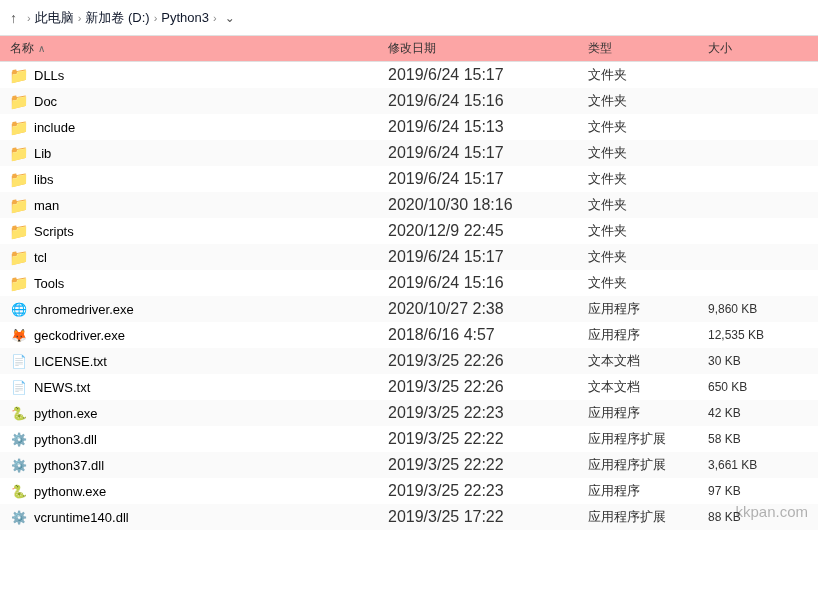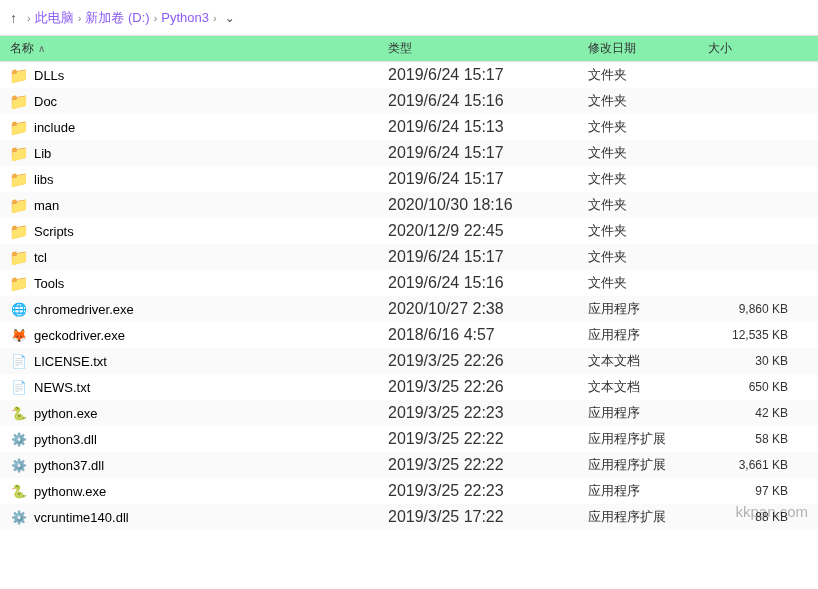--- a/index.html
+++ b/index.html
@@ -20,21 +20,21 @@
       align-items: center;
       padding: 0 10px;
       border-bottom: 1px solid #e0e0e0;
       gap: 4px;
     }
 
     .breadcrumb-item {
       display: flex;
       align-items: center;
       gap: 4px;
-      color: #8b5cf6;
+      color: #0f172a;
       cursor: pointer;
     }
 
     .breadcrumb-sep {
       color: #888;
       font-size: 11px;
     }
 
     .breadcrumb-arrow {
       color: #555;
@@ -44,21 +44,21 @@
 
     .file-list {
       width: 100%;
     }
 
     .file-list-header {
       display: grid;
       grid-template-columns: 1fr 200px 120px 100px;
       padding: 4px 10px;
       border-bottom: 1px solid #e0e0e0;
-      background: #86efac;
+      background: #fca5a5;
       color: #333;
       font-size: 12px;
       cursor: pointer;
       user-select: none;
     }
 
     .file-list-header .col-name {
       display: flex;
       align-items: center;
       gap: 4px;
@@ -93,21 +93,21 @@
       height: 16px;
       flex-shrink: 0;
       display: flex;
       align-items: center;
       justify-content: center;
       font-size: 14px;
     }
 
     .col-date { color: #333; font-size: 16px; }
     .col-type { color: #333; font-size: 13px; }
-    .col-size { color: #333; font-size: 12px; text-align: right; padding-right: 20px; }
+    .col-size { color: #333; font-size: 12px; text-align: left; padding-right: 20px; }
     .col-header-size { padding-right: 20px; }
 
     .watermark {
       position: absolute;
       bottom: 10px;
       right: 10px;
       font-size: 15px;
       color: rgba(0,0,0,0.3);
     }
 
@@ -138,22 +138,22 @@
     <span class="breadcrumb-arrow">⌄</span>
   </div>
 
   <div class="file-list">
 
     <div class="file-list-header">
       <div class="col-name">
         <span>名称</span>
         <span class="sort-arrow">∧</span>
       </div>
+      <div>修改日期</div>
       <div>类型</div>
-      <div>修改日期</div>
       <div class="col-header-size">大小</div>
     </div>
 
     <div id="file-rows">
         <div class="file-row">
     <div class="file-name">
       <span class="file-icon">
               <span style="font-size:16px;color:#f5c518;">📁</span>
             </span>
       <span>DLLs</span>

